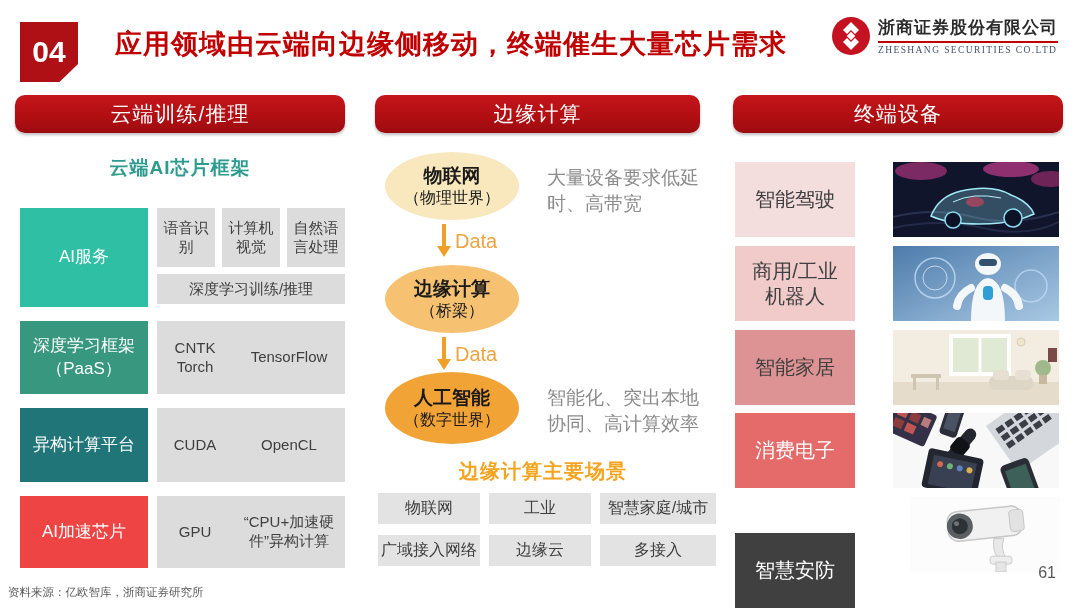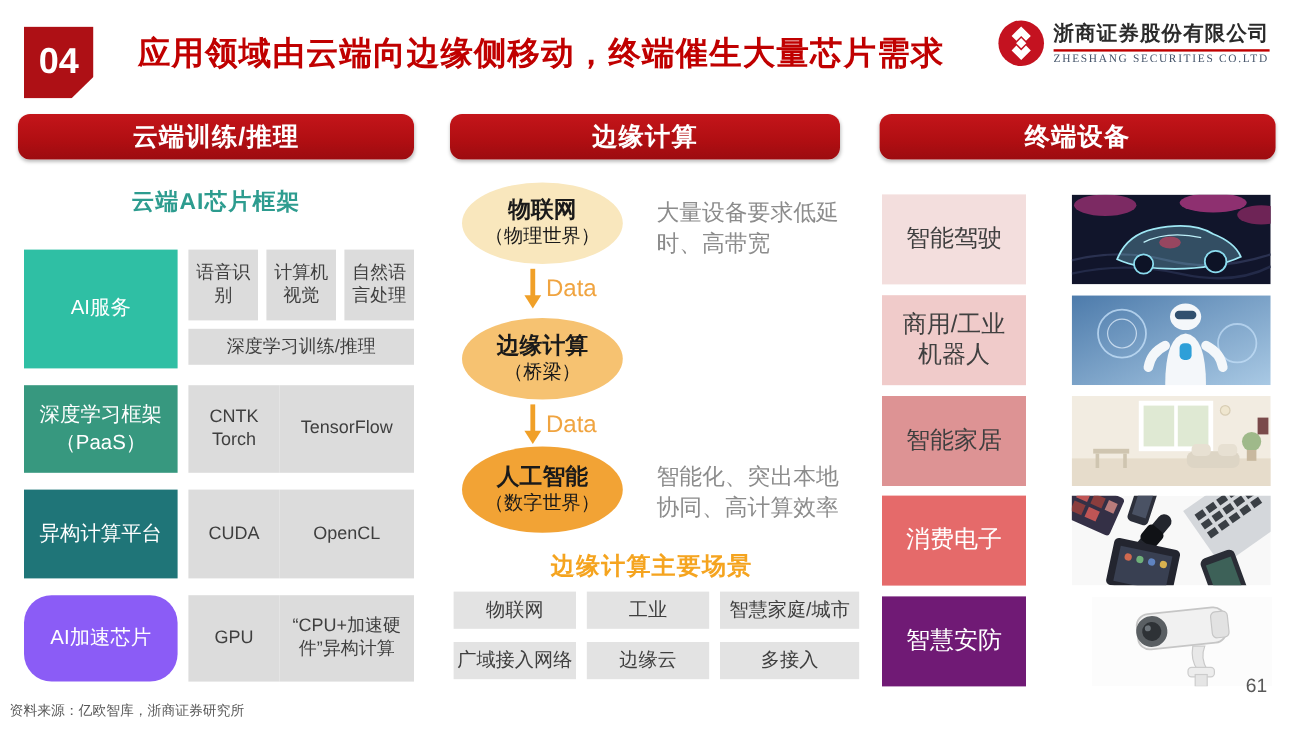--- a/index.html
+++ b/index.html
@@ -19,33 +19,33 @@
   .logo-cn { font-family:"Liberation Serif","DejaVu Serif",serif; font-size:17px; font-weight:bold; color:#2b2b2b;
     letter-spacing:1px; border-bottom:2px solid #c00000; padding-bottom:2px; }
   .logo-en { font-family:"Liberation Serif","DejaVu Serif",serif; font-size:9.5px; color:#44546a; letter-spacing:1.4px; margin-top:2px; }
 
   
   .col { position:absolute; top:95px; height:480px; }
   .col-cloud { left:15px; width:330px; }
   .col-edge { left:375px; width:340px; }
   .col-terminal { left:733px; width:330px; }
   .banner { height:38px; border-radius:10px; background:linear-gradient(180deg,#c4151a 0%,#b00e12 60%,#9c0c10 100%);
-    color:#fff; font-size:21px; font-weight:bold; display:flex; align-items:center; justify-content:center;
+    color:#fff; font-size:21px; font-weight:normal; display:flex; align-items:center; justify-content:center;
     box-shadow:0 2px 3px rgba(0,0,0,.25); letter-spacing:1px; }
   .col-edge .banner { width:325px; }
 
   
   .cloud-heading { position:absolute; top:60px; width:100%; text-align:center; color:#2d9c8f; font-size:19px; font-weight:bold; letter-spacing:1px; }
   .cloud-grid { position:absolute; top:113px; left:5px; width:325px; display:flex; flex-direction:column; gap:14px; }
   .crow { display:flex; gap:9px; }
   .crow-label { flex:0 0 128px; color:#fff; font-size:17px; display:flex; align-items:center; justify-content:center; text-align:center; line-height:1.35; padding:2px 6px; }
   .lab1 { background:#2fbfa4; }
   .lab2 { background:#37987f; }
   .lab3 { background:#1f7578; }
-  .lab4 { background:#8b5cf6;border-radius:23px; }
+  .lab4 { background:#ef4444; }
   .r1 { height:99px; }
   .r2 { height:73px; }
   .r3 { height:74px; }
   .r4 { height:72px; }
   .r1-right { flex:1; display:flex; flex-direction:column; gap:7px; }
   .r1-top { display:flex; gap:7px; height:59px; }
   .cell { background:#dcdcdc; color:#3f3f3f; font-size:15px; display:flex; align-items:center; justify-content:center;
     text-align:center; line-height:1.25; white-space:pre-line; padding:2px 3px; }
   .r1-top .cell { flex:1; }
   .cell-wide { height:30px; }
@@ -76,21 +76,21 @@
 
   
   .t-item { position:absolute; left:2px; width:328px; height:75px; }
   .ti1 { top:67px; } .ti2 { top:151px; } .ti3 { top:235px; } .ti4 { top:318px; } .ti5 { top:402px; }
   .t-label { position:absolute; left:0; top:0; width:120px; height:75px; display:flex; align-items:center; justify-content:center;
     text-align:center; font-size:20px; line-height:1.25; padding:2px 8px; }
   .tl1 { background:#f3dedd; color:#404040; }
   .tl2 { background:#f0cbca; color:#404040; }
   .tl3 { background:#dd9394; color:#3f3f3f; }
   .tl4 { background:#e56a6a; color:#ffffff; }
-  .tl5 { background:#701a75; color:#ffffff; }
+  .tl5 { background:#404040; color:#ffffff;margin-top:36px; }
   .t-image { position:absolute; top:0; left:158px; width:166px; height:75px; overflow:hidden; }
   .ti5 .t-image { left:175px; width:150px; }
   .t-image svg { display:block; width:100%; height:100%; }
 
   
   .source { position:absolute; left:8px; bottom:8px; font-size:11.5px; color:#595959; }
   .page-num { position:absolute; right:24px; bottom:26px; font-size:16px; color:#595959; }
 </style>
 </head>
 <body>

